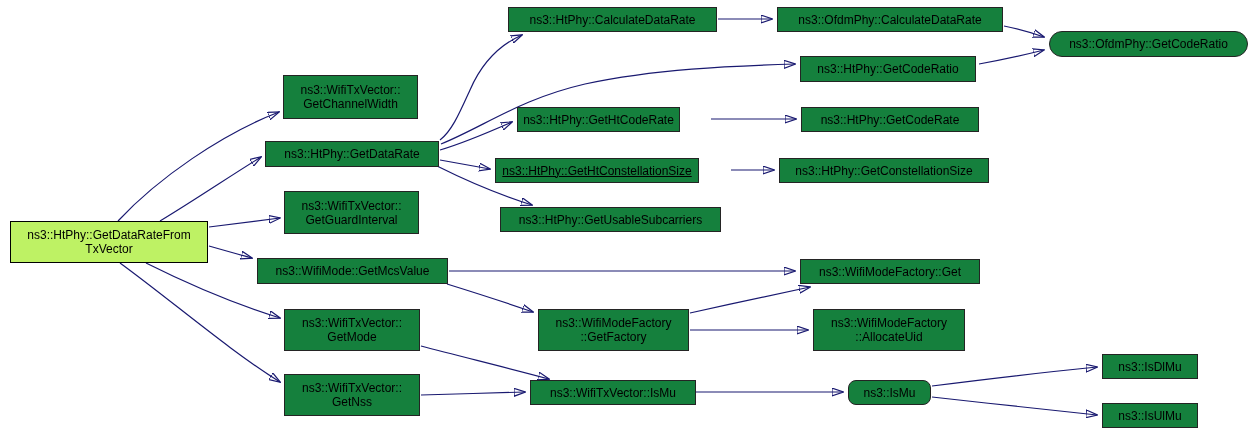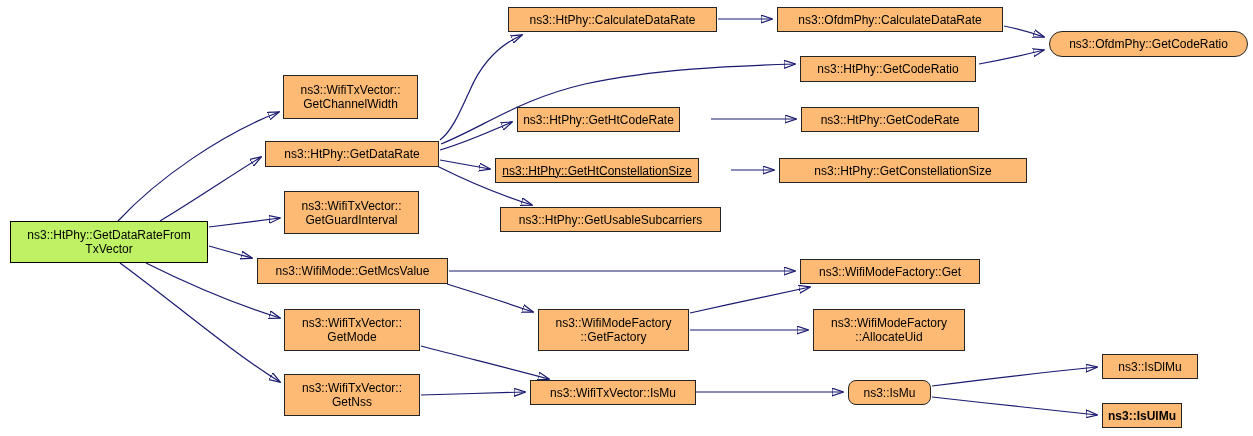--- a/index.html
+++ b/index.html
@@ -7,21 +7,21 @@
     position:relative;
     width:1253px;height:436px;
     background:#ffffff;
     font-family:"Liberation Sans",sans-serif;
     overflow:hidden;
   }
   .edges{position:absolute;left:0;top:0;width:1253px;height:436px;}
   .edges path{fill:none;stroke:#191970;stroke-width:1.2px;}
   .node{
     position:absolute;box-sizing:border-box;
-    background:#fdba74;border:1.4px solid #242424;
+    background:#15803d;border:1.4px solid #242424;
     display:flex;align-items:center;justify-content:center;
     text-align:center;color:#000000;
     font-size:12px;line-height:14px;
     white-space:pre-line;
     cursor:pointer;
   }
   .node.focus{background:#bef264;border:1.7px solid #000000;cursor:default;}
 </style>
 </head>
 <body>
@@ -87,33 +87,33 @@
   <div class="node" style="left:800px;top:56px;width:176px;height:26px;">ns3::HtPhy::GetCodeRatio</div>
 
   <div class="node" style="left:1049px;top:31px;width:199px;height:26px;border-radius:13px;">ns3::OfdmPhy::GetCodeRatio</div>
 
   <div class="node" style="left:517px;top:107px;width:163px;height:25px;">ns3::HtPhy::GetHtCodeRate</div>
 
   <div class="node" style="left:801px;top:107px;width:178px;height:25px;">ns3::HtPhy::GetCodeRate</div>
 
   <div class="node" style="left:495px;top:158px;width:204px;height:25px;text-decoration:underline;">ns3::HtPhy::GetHtConstellationSize</div>
 
-  <div class="node" style="left:779px;top:158px;width:248px;height:25px;">ns3::HtPhy::GetConstellationSize</div>
+  <div class="node" style="left:779px;top:158px;width:210px;height:25px;">ns3::HtPhy::GetConstellationSize</div>
 
   <div class="node" style="left:500px;top:207px;width:221px;height:25px;">ns3::HtPhy::GetUsableSubcarriers</div>
 
   <div class="node" style="left:800px;top:259px;width:180px;height:25px;">ns3::WifiModeFactory::Get</div>
 
   <div class="node" style="left:538px;top:309px;width:151px;height:42px;">ns3::WifiModeFactory
 ::GetFactory</div>
 
   <div class="node" style="left:813px;top:309px;width:152px;height:42px;">ns3::WifiModeFactory
 ::AllocateUid</div>
 
   <div class="node" style="left:530px;top:380px;width:166px;height:25px;">ns3::WifiTxVector::IsMu</div>
 
   <div class="node" style="left:848px;top:380px;width:83px;height:25px;border-radius:8px;">ns3::IsMu</div>
 
   <div class="node" style="left:1102px;top:354px;width:96px;height:25px;">ns3::IsDlMu</div>
 
-  <div class="node" style="left:1102px;top:403px;width:80px;height:25px;font-weight:bold;">ns3::IsUlMu</div>
+  <div class="node" style="left:1102px;top:403px;width:96px;height:25px;">ns3::IsUlMu</div>
 
 </div>
 
 </body></html>

